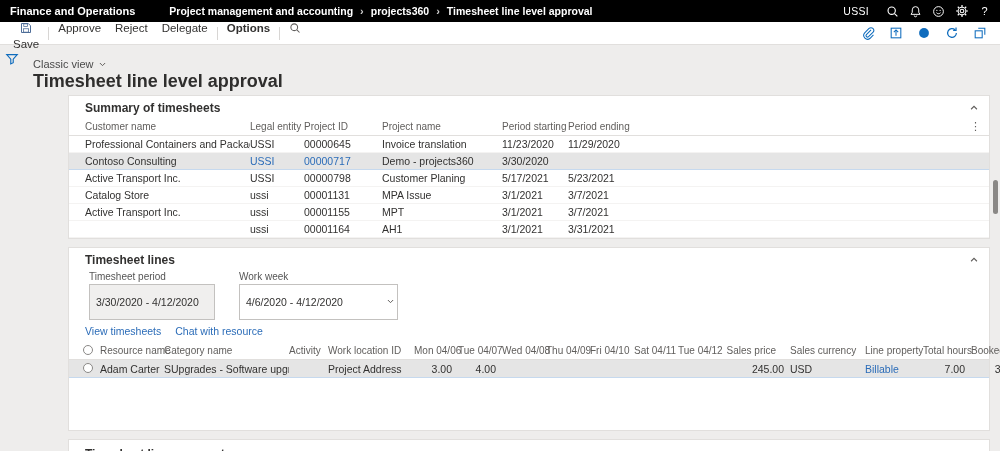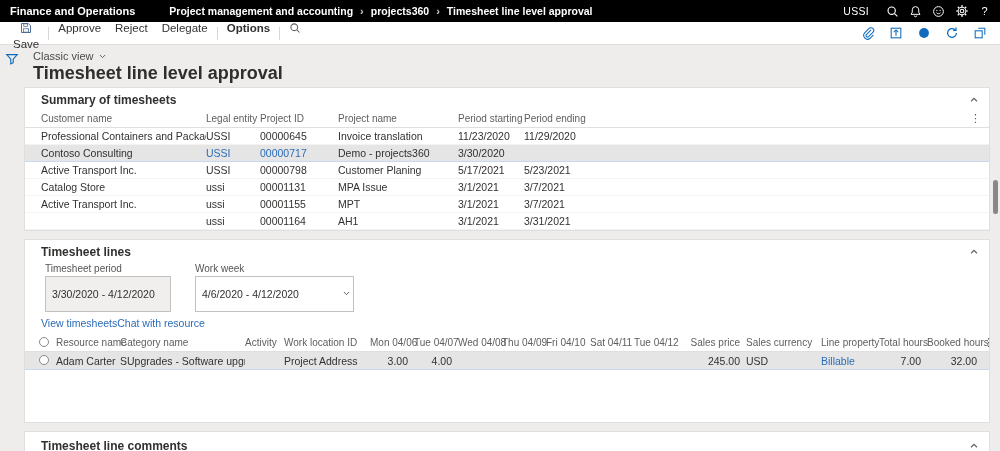--- a/index.html
+++ b/index.html
@@ -22,49 +22,49 @@
   .actionpane { height: 23px; background: #fff; border-bottom: 1px solid #e1dfdd; display: flex; align-items: center; font-size: 11.5px; padding-left: 6px; }
   .ap-item { display: flex; align-items: center; gap: 4px; padding: 0 7px; height: 100%; white-space: nowrap; flex-direction: column; }
   .ap-item.bold { font-weight: 700; text-align: center; }
   .ap-sep { width: 1px; height: 13px; background: #d8d6d4; margin: 0 2px; }
   .ap-right { margin-left: auto; display: flex; align-items: center; gap: 12px; padding-right: 12px; color: #0f6cbd; }
   .ap-icon { display: flex; align-items: center; justify-content: center; width: 16px; height: 16px; }
   
   .body { display: flex; height: 406px; }
   .leftrail { width: 24px; padding-top: 7px; display: flex; justify-content: center; align-items: flex-start; color: #0f6cbd; }
   .content { flex: 1; padding-right: 10px; overflow: hidden; }
-  .view-row { margin: 5px 0 0 9px; font-size: 11px; color: #4a4a4a; display: flex; align-items: center; gap: 4px; }
+  .view-row { margin: 13px 0 0 9px; font-size: 11px; color: #4a4a4a; display: flex; align-items: center; gap: 4px; }
   .page-title { margin: 1px 0 4px 9px; font-size: 18px; line-height: 20px; font-weight: 600; color: #2f2e2d; }
   
-  .card { background: #fff; border: 1px solid #e1dfdd; margin-bottom: 8px; position: relative; }
+  .card { background: #fff; border: 1px solid #e1dfdd; margin-bottom: 8px; position: relative; margin-left: 44px; }
   .card-header { display: flex; justify-content: space-between; align-items: center; padding: 5px 10px 3px 16px; }
   .card-title { font-size: 12px; font-weight: 700; color: #323130; }
   .collapse-btn { color: #605e5c; display: flex; align-items: center; }
   
   .grid-head, .grid-row { display: grid; align-items: center; padding-left: 16px; }
   .summary-grid .grid-head, .summary-grid .grid-row {
     grid-template-columns: 165px 54px 78px 120px 66px 1fr 22px;
   }
   .grid-head { height: 18px; border-bottom: 1px solid #e1dfdd; color: #605e5c; font-size: 10px; }
   .grid-row { height: 17px; font-size: 10.5px; border-bottom: 1px solid #f4f3f2; }
   .grid-row.selected { background: #e5e5e5; border-bottom-color: #c6d9ee; }
   .cell { white-space: nowrap; overflow: hidden; padding-right: 6px; }
   .cell.num, .hcell.num { text-align: right; }
-  .hcell { white-space: nowrap; overflow: visible; padding-right: 6px; }
+  .hcell { white-space: nowrap; overflow: visible; padding-right: 14px; }
   .link { color: #2b6cb8; cursor: pointer; }
   .more-cell { text-align: right; padding-right: 8px; color: #605e5c; font-size: 11px; }
   
   .fields { padding: 1px 16px 0 20px; display: flex; gap: 24px; }
   .field-label { font-size: 10px; color: #555; margin-bottom: 2px; }
   .field-input { font-family: inherit; font-size: 10.5px; height: 36px; padding: 0 6px; border: 1px solid #c3c1bf; color: #323130; }
   .field-input.readonly { background: #f0efee; width: 126px; }
   .combo { position: relative; width: 118px; }
   .combo .field-input { width: 100%; background: #fff; padding-right: 16px; }
   .combo-chev { position: absolute; right: 3px; top: 5px; color: #605e5c; pointer-events: none; }
-  .links-row { padding: 5px 20px 0 16px; display: flex; font-size: 10.5px; }
+  .links-row { padding: 5px 20px 0 16px; display: flex; gap: 14px; font-size: 10.5px; }
   .lines-grid { margin-top: 5px; }
   .lines-grid .grid-head, .lines-grid .grid-row {
     padding-left: 14px;
     grid-template-columns: 17px 64px 125px 39px 86px repeat(7, 44px) 68px 75px 58px 48px 56px 1fr;
   }
   .lines-grid .grid-row { height: 18px; }
   .radio { width: 10px; height: 10px; border: 1px solid #8a8886; border-radius: 50%; background: #fff; display: inline-block; }
   
   .comments-card .card-header { padding-top: 7px; }
   

